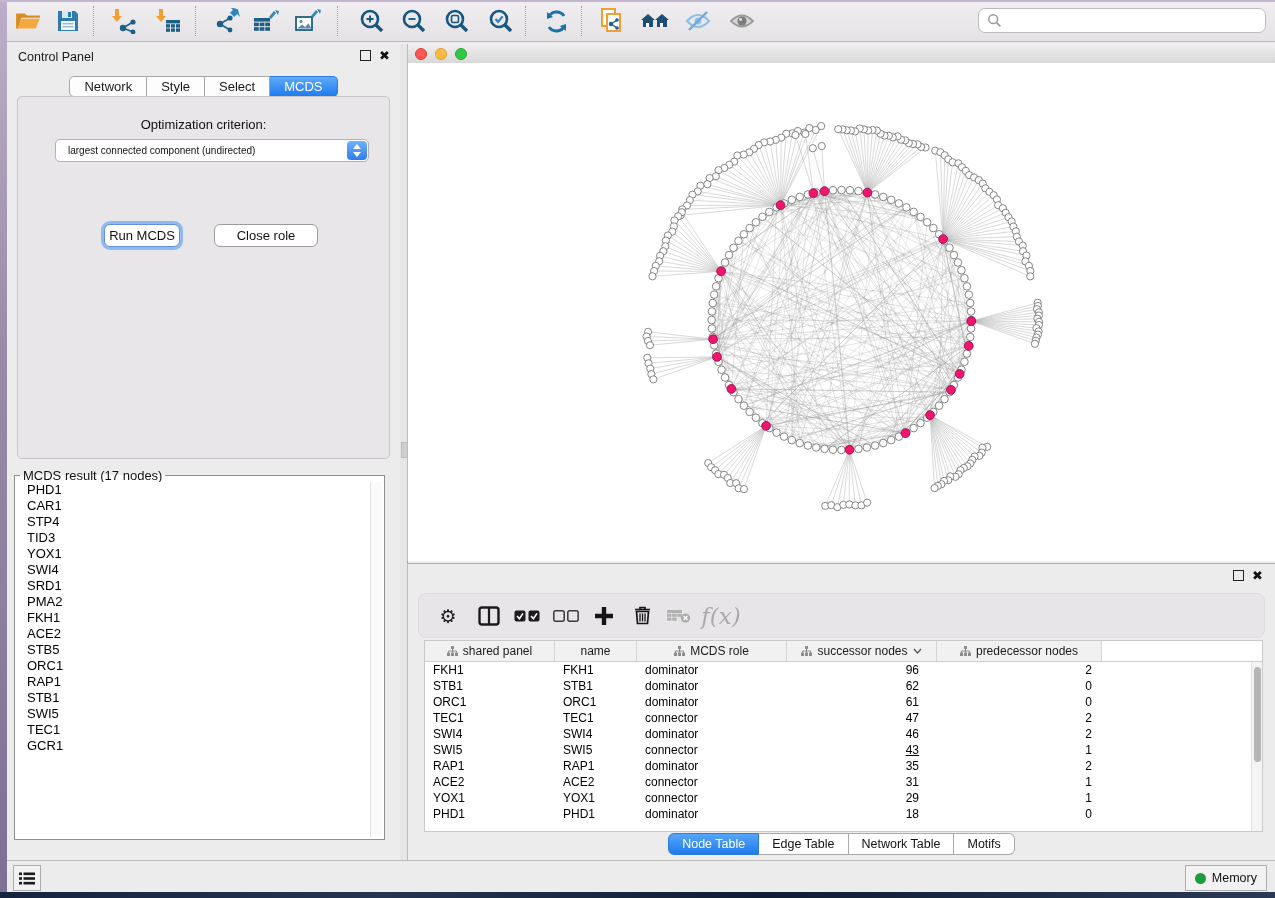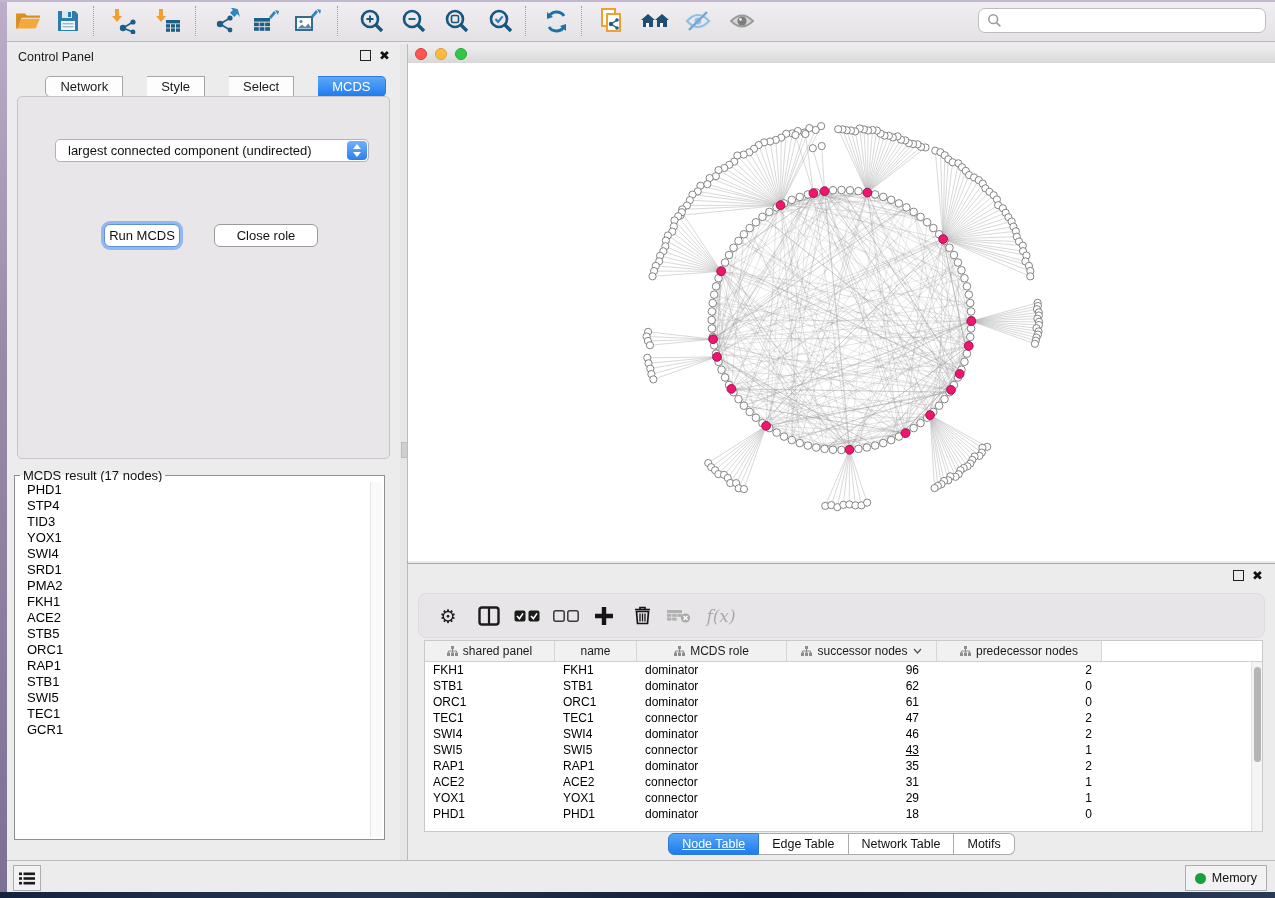--- a/index.html
+++ b/index.html
@@ -25,30 +25,30 @@
 
   
   .control-panel{position:absolute;left:0;top:42px;width:393px;bottom:32px;background:#ececec;}
   .cp-title{position:absolute;left:11px;top:6px;font-size:12.5px;color:#1a1a1a;}
   .panel-icons{position:absolute;top:6px;display:flex;gap:8px;align-items:center;}
   .cp .panel-icons{right:10px;}
   .float-box{width:9px;height:9px;border:1.5px solid #222;display:inline-block;}
   .close-x{font-size:13px;font-weight:bold;color:#111;line-height:10px;}
   .cp-tabs{position:absolute;left:0;right:0;top:32px;height:21px;display:flex;justify-content:center;}
   .tab{height:19px;line-height:19px;padding:0 14px;font-size:13px;background:#fdfdfd;
-      border:1px solid #a6a6a6;border-left:none;color:#1a1a1a;margin-left:24px;}
+      border:1px solid #a6a6a6;border-left:none;color:#1a1a1a;}
   .tab:first-child{border-left:1px solid #a6a6a6;border-radius:5px 0 0 5px;}
   .tab.last{border-radius:0 5px 5px 0;}
   .tab.sel{background:linear-gradient(#5ea9f8,#1f7cee);color:#fff;border-color:#2f7cd8;}
   .cp-body{position:absolute;left:10px;top:52px;width:371px;height:361px;background:#e8e6e8;
       border:1px solid #c6c4c6;border-radius:5px;}
   .opt-label{position:absolute;left:0;width:100%;top:20px;text-align:center;font-size:13px;color:#111;}
   .combo{position:absolute;left:37px;top:42px;width:314px;height:23px;background:#fff;border:1px solid #b2b2b2;
       border-radius:5px;box-sizing:border-box;display:flex;align-items:center;}
-  .combo-text{flex:1;font-size:13px;color:#111;padding-left:12px;white-space:nowrap;}
+  .combo-text{flex:1;font-size:10px;color:#111;padding-left:12px;white-space:nowrap;}
   .combo-step{width:20px;height:19px;margin-right:1px;border-radius:4px;
       background:linear-gradient(#6fb2fb,#2e7ded);display:flex;flex-direction:column;align-items:center;justify-content:center;gap:1px;}
   .btn{position:absolute;height:23px;background:#fff;border:1px solid #9b9b9b;border-radius:6px;
       font-size:13px;color:#111;display:flex;align-items:center;justify-content:center;box-sizing:border-box;}
   .btn.focus{box-shadow:0 0 0 3px rgba(100,160,250,.65);border-color:#5f93d2;}
   fieldset.mcds-box{position:absolute;left:7px;top:424px;width:369px;height:370px;margin:0;padding:0;
       border:1px solid #8f8f8f;background:#fff;}
   fieldset.mcds-box legend{font-size:13px;color:#111;margin-left:5px;padding:0 3px;background:#ececec00;}
   .mcds-list{position:absolute;left:1px;right:12px;top:14px;bottom:1px;overflow:hidden;background:#fff;}
   .mcds-list div{font-size:13px;line-height:16px;padding-left:5px;color:#000;}
@@ -68,32 +68,32 @@
   .net-canvas{position:absolute;left:0;top:19px;right:0;bottom:0;background:#fff;}
 
   
   .table-panel{position:absolute;left:0;top:519px;right:0;bottom:0;background:#ececec;border-left:1px solid #bbb;border-top:1px solid #aaa;}
   .tp-title{position:absolute;left:17px;top:6px;font-size:12px;color:#1d4ed8;margin-top:27px;}
   .tp .panel-icons{right:12px;}
   .tp-toolbar{position:absolute;left:10px;right:10px;top:29px;height:43px;background:#e7e5e7;
       border:1px solid #dddbdd;border-radius:8px;}
   .tpi{position:absolute;top:0;height:43px;display:flex;align-items:center;justify-content:center;}
   .gear-glyph{font-size:19px;color:#1c1c1c;font-family:"DejaVu Sans",sans-serif;}
-  .fx{font-family:"DejaVu Serif",serif;font-style:italic;font-size:17px;color:#aaa;}
+  .fx{font-family:"DejaVu Serif",serif;font-style:italic;font-size:23px;color:#aaa;}
   .tbl{position:absolute;left:16px;top:76px;right:12px;height:190px;background:#fff;border:1px solid #c9c9c9;}
   .tbl-head{display:flex;height:20px;background:#f2f1f2;border-bottom:1px solid #cfcfcf;}
   .th{display:flex;align-items:center;justify-content:center;gap:5px;font-size:12px;color:#1a1a1a;
       border-right:1px solid #d6d6d6;box-sizing:border-box;}
   .tbl-body .tr{display:flex;height:16px;}
   .td{font-size:12px;color:#000;box-sizing:border-box;white-space:nowrap;overflow:hidden;}
   .tbl-scroll{position:absolute;right:0;top:21px;bottom:0;width:10px;background:#f4f4f4;border-left:1px solid #e2e2e2;}
   .tbl-thumb{position:absolute;left:1.5px;top:5px;width:7px;height:95px;border-radius:4px;background:#b5b5b5;}
   .tp-tabs{position:absolute;left:0;right:0;top:269px;height:22px;display:flex;justify-content:center;}
   .ttab{height:20px;line-height:20px;padding:0 13px;font-size:12.5px;background:#fff;border:1px solid #ababab;border-left:none;color:#111;}
-  .ttab:first-child{border-left:1px solid #ababab;border-radius:6px 0 0 6px;text-decoration:underline;}
+  .ttab:first-child{border-left:1px solid #ababab;border-radius:6px 0 0 6px;}
   .ttab.last{border-radius:0 6px 6px 0;}
   .ttab.sel{background:linear-gradient(#57a5f8,#1e7cec);color:#fff;border-color:#2f7cd8;}
 
   
   .status{position:absolute;left:0;right:0;bottom:0;height:32px;background:#ececec;border-top:1px solid #bdbdbd;}
   .list-btn{position:absolute;left:6px;top:4px;width:26px;height:24px;background:#f2f2f2;border:1px solid #adadad;
       display:flex;align-items:center;justify-content:center;}
   .mem-btn{position:absolute;right:8px;top:4px;height:24px;padding:0 9px;background:#f2f2f2;border:1px solid #adadad;
       display:flex;align-items:center;gap:6px;font-size:12.5px;color:#111;}
   .mem-dot{width:11px;height:11px;border-radius:50%;background:#1d9e3c;}
@@ -299,39 +299,41 @@
       <span class="float-box"></span>
       <span class="close-x">✖</span>
     </div>
     <div class="cp-tabs">
       <div class="tab">Network</div>
       <div class="tab">Style</div>
       <div class="tab">Select</div>
       <div class="tab last sel">MCDS</div>
     </div>
     <div class="cp-body">
+      <div class="opt-label">Optimization criterion:</div>
       <div class="combo">
         <span class="combo-text">largest connected component (undirected)</span>
         <span class="combo-step">
           <svg width="10" height="6" viewBox="0 0 10 6">
               <path fill="#fff" d="M5 0l4 5H1z"></path>
             </svg>
           <svg width="10" height="6" viewBox="0 0 10 6">
               <path fill="#fff" d="M5 6L1 1h8z"></path>
             </svg>
         </span>
       </div>
       <div class="btn focus" style="left:86px;top:127px;width:76px">Run MCDS</div>
       <div class="btn" style="left:196px;top:127px;width:104px">Close role</div>
     </div>
     <fieldset class="mcds-box">
       <legend>MCDS result (17 nodes)</legend>
     </fieldset>
     <div class="mcds-list" style="left:15px;top:438px;width:346px;height:355px;position:absolute" id="mcds-list">
         <div>PHD1</div>
+        <div>CAR1</div>
         <div>STP4</div>
         <div>TID3</div>
         <div>YOX1</div>
         <div>SWI4</div>
         <div>SRD1</div>
         <div>PMA2</div>
         <div>FKH1</div>
         <div>ACE2</div>
         <div>STB5</div>
         <div>ORC1</div>

